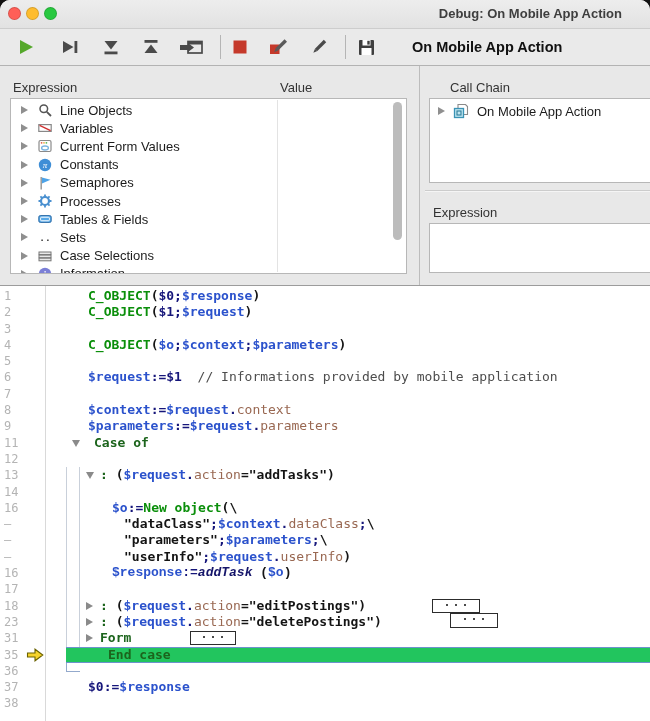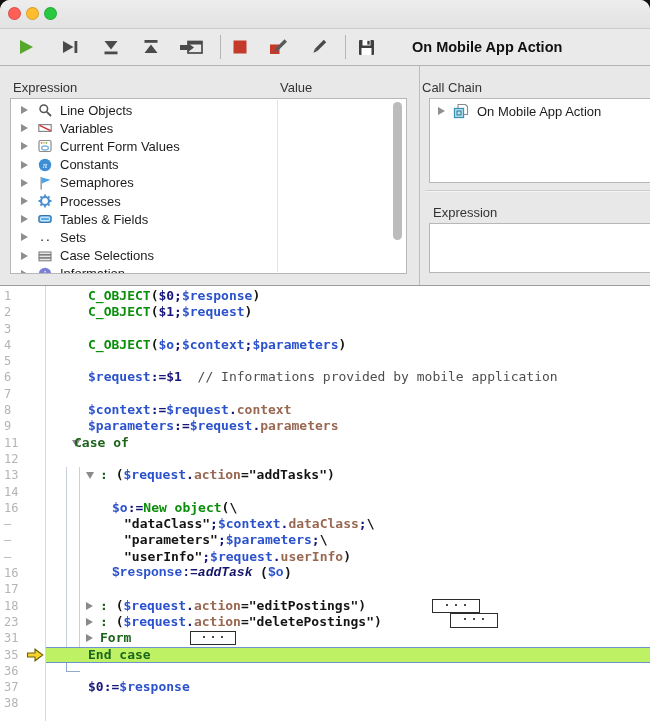--- a/index.html
+++ b/index.html
@@ -36,51 +36,52 @@
   .wlabel{margin-left:8px;font-size:13px;color:#1c1c1c;white-space:nowrap;}
 
   
   .code{position:relative;height:436px;background:#fff;overflow:hidden;}
   .gutterline{position:absolute;left:45px;top:0;bottom:0;width:1px;background:#d9d9d9;}
   #code-lines{position:absolute;left:0;right:0;top:2px;}
   .crow{position:relative;height:16.3px;}
   .lnum{position:absolute;left:4px;top:0;font:400 12px "DejaVu Sans Mono",monospace;line-height:16.3px;color:#b4b4b4;}
   .cbody{position:absolute;left:46px;right:0;top:0;bottom:0;}
   .hl-soft{background:#dcebf9;}
-  .hl-cur{background:#bef264;box-shadow:inset 0 1px 0 #6d92cd, inset 0 -1px 0 #6d92cd;}
+  .hl-cur{background:#22c55e;box-shadow:inset 0 1px 0 #6d92cd, inset 0 -1px 0 #6d92cd;margin-left:20px;}
   .ctext{position:absolute;top:0;line-height:16.3px;white-space:pre;font:700 13px "DejaVu Sans Mono",monospace;}
   .tri{position:absolute;width:0;height:0;}
   .tri-open{top:5px;border-left:4.5px solid transparent;border-right:4.5px solid transparent;border-top:7px solid #8a8a8a;}
   .tri-closed{top:4px;border-top:4.5px solid transparent;border-bottom:4.5px solid transparent;border-left:7px solid #8a8a8a;}
   .fbox{position:absolute;box-sizing:border-box;border:1.5px solid #2c2c2c;background:#fff;text-align:center;font:700 10px "DejaVu Sans Mono",monospace;letter-spacing:3px;color:#222;line-height:11px;padding-left:3px;}
   .pcarrow{position:absolute;left:26px;top:1px;}
   .guide{position:absolute;width:1px;background:#c9d0da;}
   .lconn-v{position:absolute;width:1px;background:#93a9cc;}
   .lconn-h{position:absolute;height:1px;background:#93a9cc;}
 
   .tok-cmd{color:#0b8f0b;}
   .tok-kw{color:#1c641c;}
   .tok-lv{color:#2b52cc;}
   .tok-pv{color:#16167a;}
   .tok-op{color:#16167a;}
-  .tok-prop{color:#996852;font-weight:700;}
+  .tok-prop{color:#996852;font-weight:400;}
   .tok-str{color:#141414;}
   .tok-pm{color:#16166a;font-style:italic;}
   .tok-cmt{color:#4d4d4d;font-weight:400;}
   .tok-pl{color:#141414;}
 </style>
 </head>
 <body>
 
 <div class="window">
 
   <div class="titlebar">
     <span class="tl red"></span>
     <span class="tl yellow"></span>
     <span class="tl green"></span>
+    <span class="wtitle">Debug: On Mobile App Action</span>
   </div>
 
   <div class="toolbar">
     <span class="tbtn" style="left:14px">
       <svg width="20" height="20" viewBox="0 0 20 20">
           <path d="M4 3 L17 10 L4 17 Z" fill="#55a82b"></path>
         </svg>
     </span>
     <span class="tbtn" style="left:58px">
       <svg width="20" height="20" viewBox="0 0 20 20">
@@ -262,21 +263,21 @@
               </svg>
             </span>
           <span class="wlabel">Information</span>
         </div>
       </div>
       <div class="scrollthumb"></div>
     </div>
 
     <div class="vsplit"></div>
 
-    <span class="plabel" style="left:422px;top:14px">Call Chain</span>
+    <span class="plabel" style="left:450px;top:14px">Call Chain</span>
     <div class="pbox" style="left:429px;top:32px;width:227px;height:85px">
       <div class="wrow" style="height:20px;margin-top:2px">
         <span class="dtri" style="margin-left:8px"></span>
         <span class="wicon" style="width:17px;height:17px;margin-left:7px">
           <svg width="16" height="16" viewBox="0 0 16 16">
               <path d="M5 1.5 h7.5 l2 2 v8 h-9.5 z" fill="#fff" stroke="#8a8a8a" stroke-width="1.1"></path>
               <rect x="1.5" y="5.5" width="9" height="9" fill="#bfe6f0" stroke="#3a93b5" stroke-width="1.3"></rect>
               <rect x="4" y="8" width="4" height="4" fill="none" stroke="#2f7d9b" stroke-width="1.1"></rect>
             </svg>
         </span>
@@ -343,21 +344,21 @@
         <div class="crow">
           <span class="lnum">9</span>
           <div class="cbody">
             <span class="ctext" style="left: 42px;"><span class="tok-lv">$parameters</span><span class="tok-op">:=</span><span class="tok-lv">$request</span><span class="tok-op">.</span><span class="tok-prop">parameters</span></span>
           </div>
         </div>
         <div class="crow">
           <span class="lnum">11</span>
           <div class="cbody">
             <span class="tri tri-open" style="left: 26px;"></span>
-            <span class="ctext" style="left: 28px;"><span class="tok-kw">Case of</span></span>
+            <span class="ctext" style="left: 48px;"><span class="tok-kw">Case of</span></span>
           </div>
         </div>
         <div class="crow">
           <span class="lnum">12</span>
           <div class="cbody"></div>
         </div>
         <div class="crow">
           <span class="lnum">13</span>
           <div class="cbody">
             <span class="tri tri-open" style="left: 40px;"></span>

